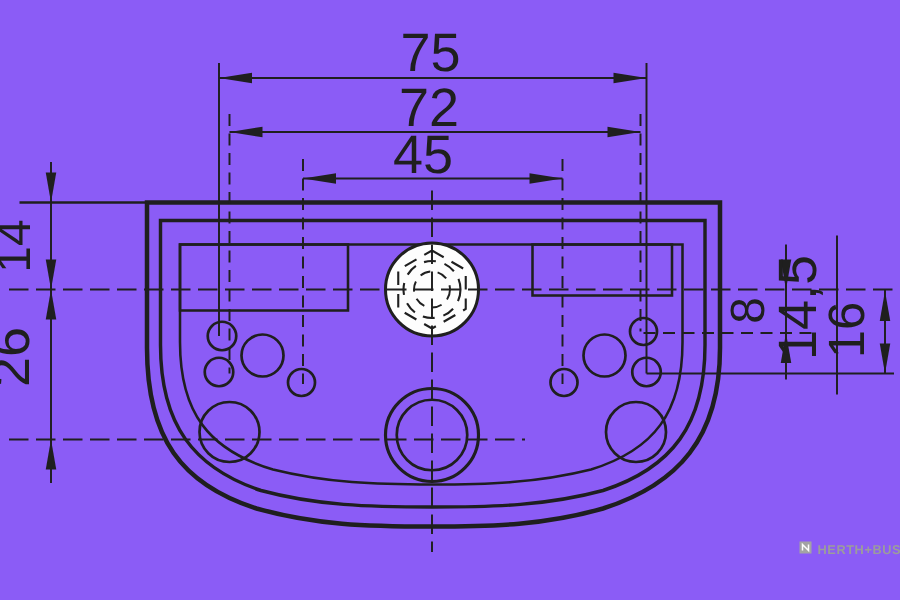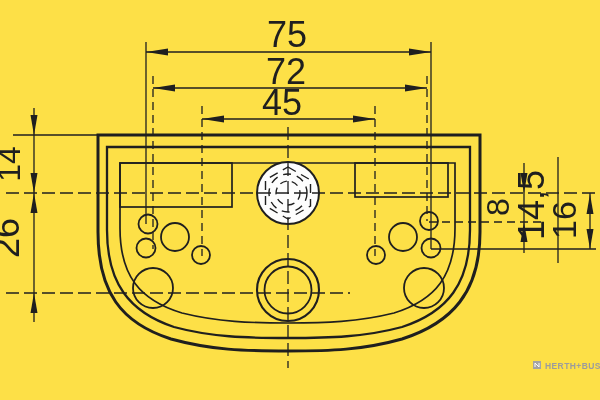--- a/index.html
+++ b/index.html
@@ -1,17 +1,17 @@
 <!DOCTYPE html>
 <html><head>
 <meta charset="utf-8">
 <style>
   html,body{margin:0;padding:0;background:#ffffff;}
   .stage{
-    position:relative;width:600px;height:400px;background:#fde047;overflow:hidden;
+    position:relative;width:600px;height:400px;background:#8b5cf6;overflow:hidden;
     font-family:"Liberation Sans", sans-serif;
   }
   svg{display:block}
   text.dim{
     fill:#1f1f1f;
     font-family:"Liberation Sans","DejaVu Sans",sans-serif;
     font-weight:400;
   }
   text.brand{
     fill:#9c9c9c;

